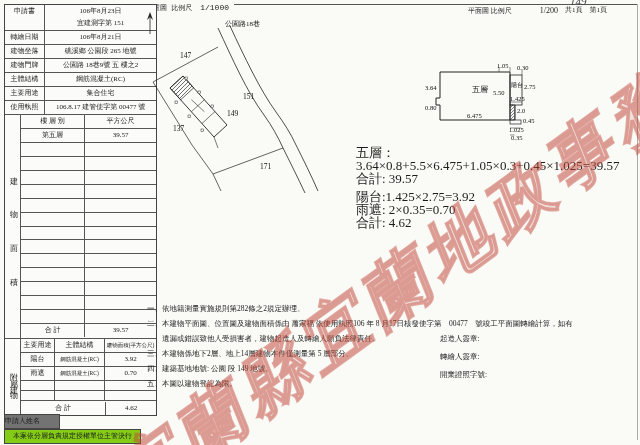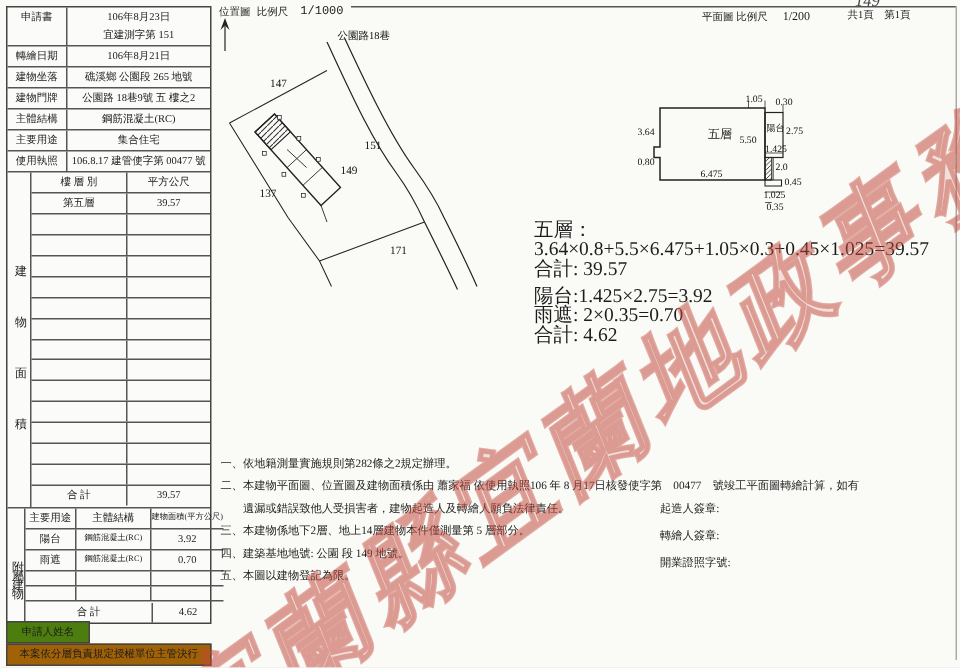--- a/index.html
+++ b/index.html
@@ -4,21 +4,21 @@
 <style>
   * { box-sizing: border-box; margin: 0; padding: 0; }
   html,body { background:#e8e8e6; }
   .page {
     position: relative; width: 640px; height: 445px;
     background: #fafaf7; overflow: hidden;
     font-family: "Liberation Serif", "DejaVu Serif", serif;
     color: #1c1c1c;
   }
   
-  .ltable { position:absolute; left:4px; top:4px; width:137px; border:1px solid #444; background:#fbfbf9;font-family:Liberation Serif, serif; }
+  .ltable { position:absolute; left:4px; top:4px; width:153px; border:1px solid #444; background:#fbfbf9;font-family:Liberation Serif, serif; }
   .trow { display:flex; border-bottom:1px solid #555; height:14px; }
   .trow.tall { height:26px; }
   .trow.short { height:10px; }
   .trow:last-child { border-bottom:none;align-items:center; }
   .cell { font-size:7px; line-height:13px; text-align:center; overflow:hidden; white-space:nowrap; }
   .br { border-right:1px solid #555; }
   .lab { width:40px; }
   .val { flex:1; }
   .two-line { line-height:12px; }
   .sect { display:flex; border-bottom:1px solid #555; }
@@ -27,28 +27,28 @@
   .vtext.sp-big { letter-spacing:34px; padding-top:22px; }
   .vtext.sp-sm { letter-spacing:6px; padding-top:4px; }
   .rows { flex:1; display:flex; flex-direction:column; }
   .c-floor { width:64px; }
   .c-area { flex:1; }
   .c-use { width:34px; }
   .c-struct { width:50px; }
   .c-aarea { flex:1; }
   .tiny { font-size:5.5px; }
   .applicant-row { position:absolute; left:4px; top:414px; }
-  .applicant-box { width:56px; height:15px; border:1px solid #444; font-size:7px; line-height:13px; text-align:center; background:#4d7c0f; }
-  .footer-box { position:absolute; left:4px; top:429px; width:137px; height:15px; border:1px solid #444; font-size:7px; line-height:13px; text-align:center; background:#a16207; }
+  .applicant-box { width:56px; height:15px; border:1px solid #444; font-size:7px; line-height:13px; background:#737373; }
+  .footer-box { position:absolute; left:4px; top:429px; width:137px; height:15px; border:1px solid #444; font-size:7px; line-height:13px; text-align:center; background:#84cc16; }
   
   .hdr-left { position:absolute; left:146px; top:3px; font-size:7px; display:flex; gap:8px;font-family:Liberation Mono, monospace; }
   .hdr-scale { font-size:8px;text-align:right; }
   .toprule { position:absolute; left:234px; top:4px; width:404px; height:1px; background:#555; }
   .rightrule { position:absolute; left:637px; top:4px; width:1px; height:436px; background:#aaa; }
-  .hdr-plan { position:absolute; left:468px; top:6px; font-size:7px; display:flex; gap:10px; }
+  .hdr-plan { position:absolute; left:468px; top:6px; font-size:7px; display:flex; gap:28px; }
   .hdr-pages { position:absolute; left:565px; top:5px; font-size:7px; }
   .hdr-hand { position:absolute; left:570px; top:-5px; font-size:11px; font-style:italic; color:#444; }
   
   .calc { position:absolute; left:356px; top:146px; font-size:13px; line-height:13px; }
   .calc .gap { margin-bottom:5px; }
   .notes { position:absolute; left:147px; top:301px; width:494px; font-size:7.5px; line-height:15px; }
   .sigs { position:absolute; left:424px; top:330px; font-size:7.5px; line-height:18px;margin-left:16px; }
   
   .watermark {
     position:absolute; left:95px; top:452px;

